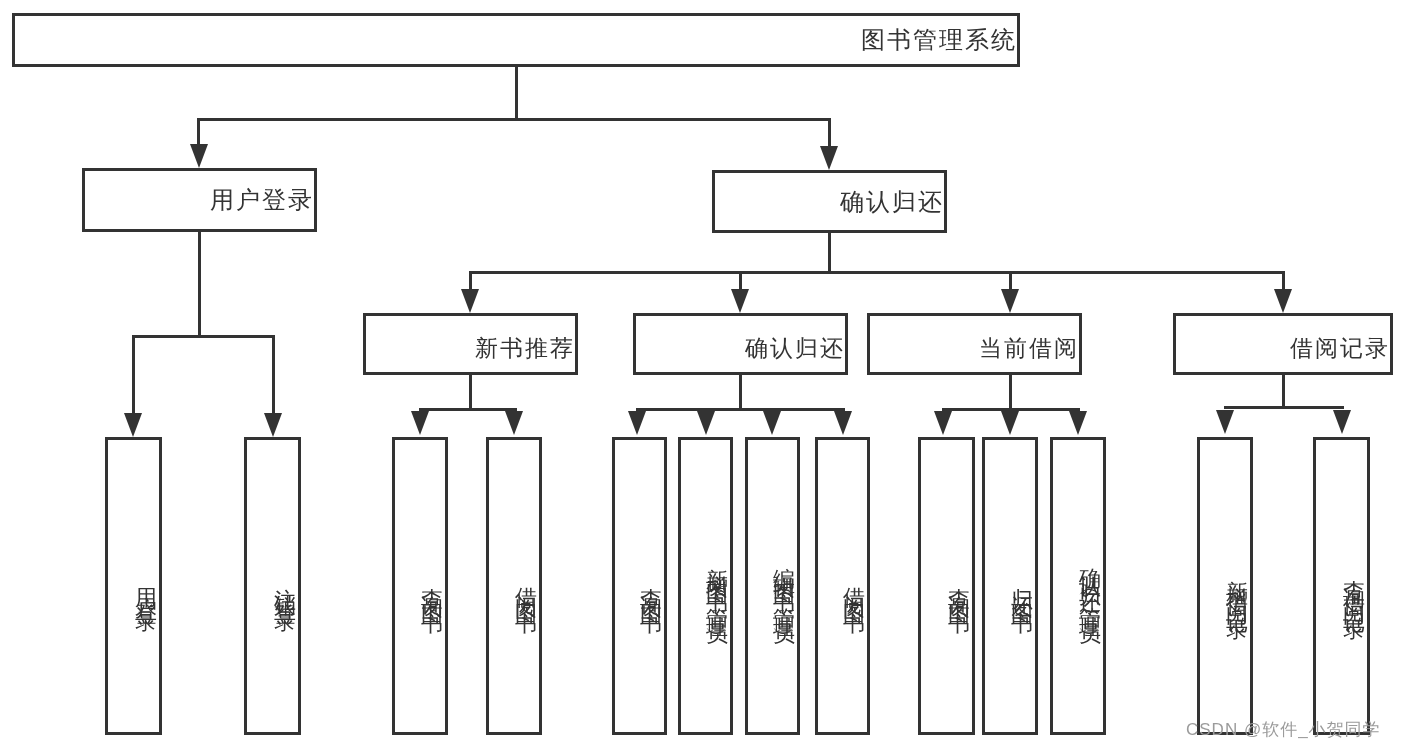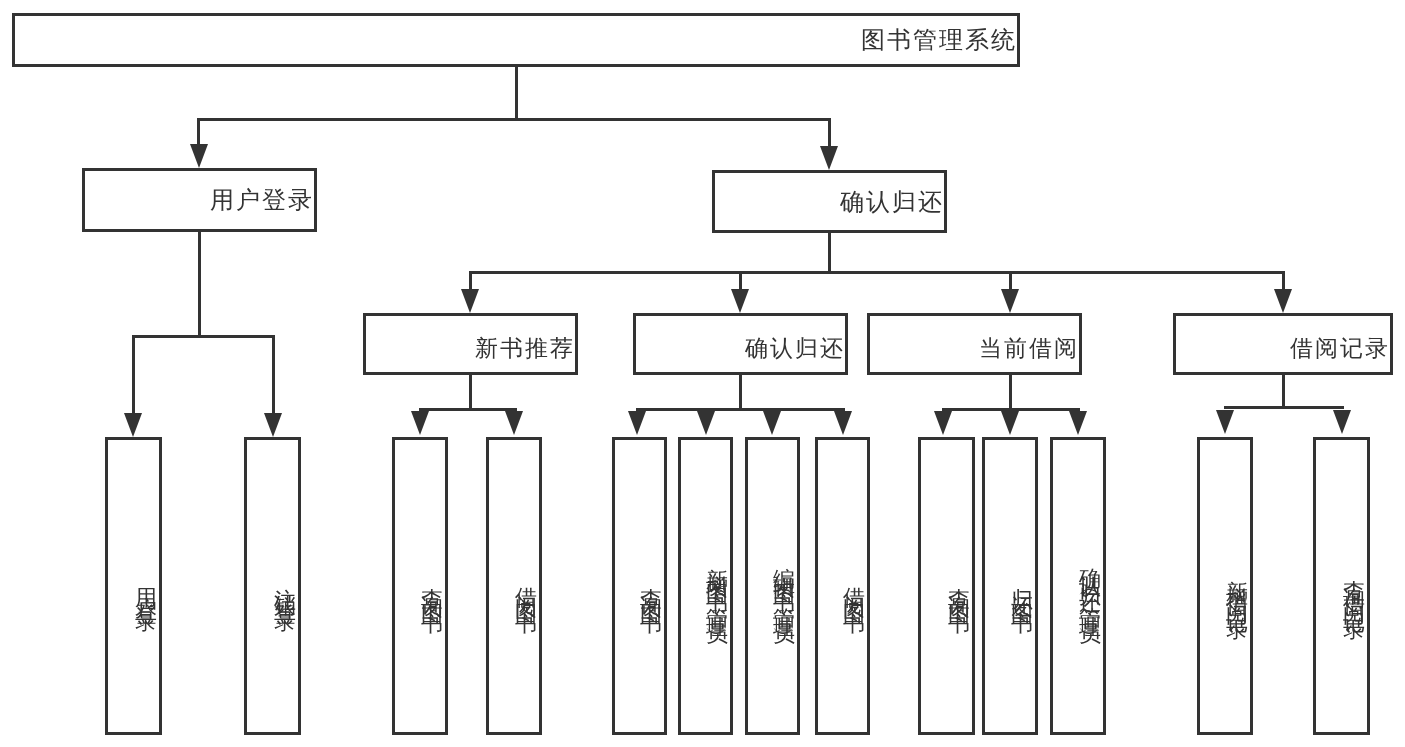--- a/index.html
+++ b/index.html
@@ -132,14 +132,15 @@
     <span>确认归还（管理员）</span>
   </div>
 
   <div class="box v" style="left:1197px;top:437px;width:56px;height:298px">
     <span>新增借阅记录</span>
   </div>
   <div class="box v" style="left:1313px;top:437px;width:57px;height:298px">
     <span>查询借阅记录</span>
   </div>
 
+  <div class="watermark" style="left:1186px;top:718px">CSDN @软件_小贺同学</div>
 
 </div>
 
 </body></html>

